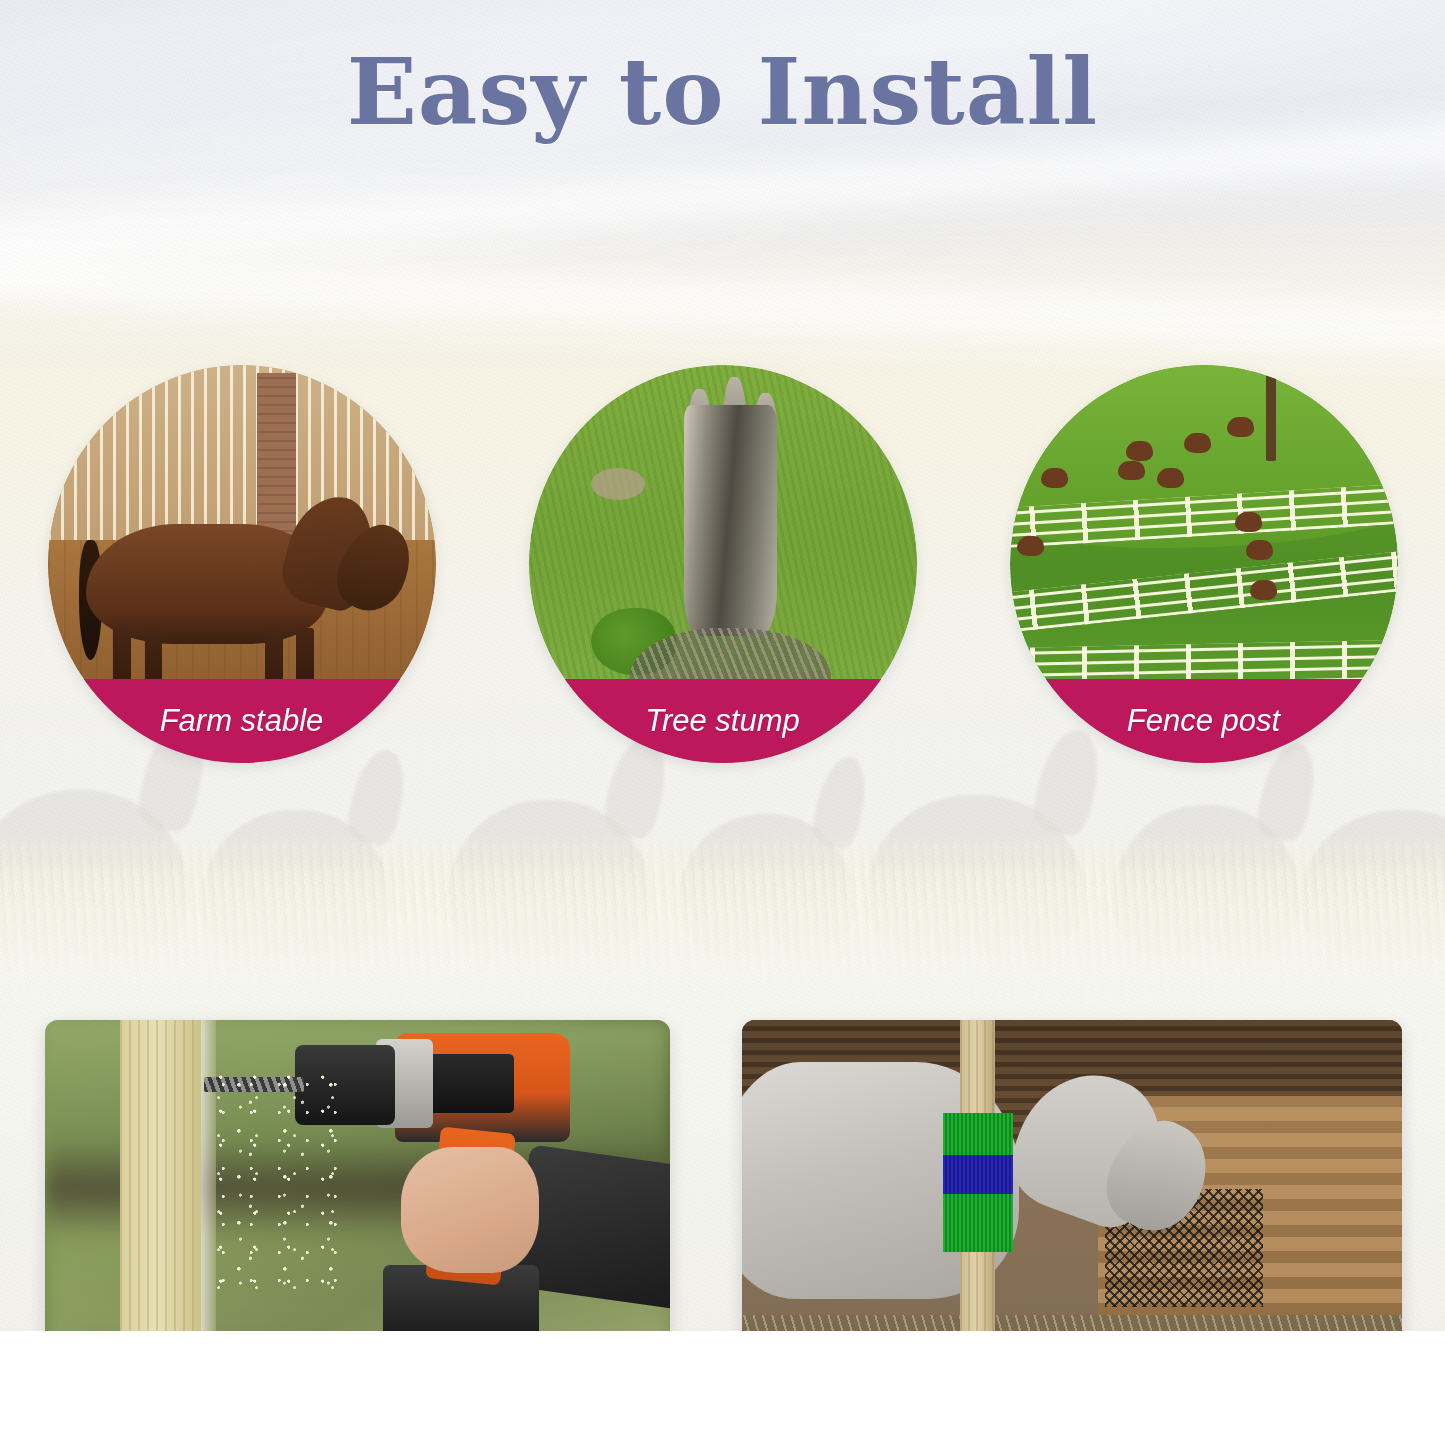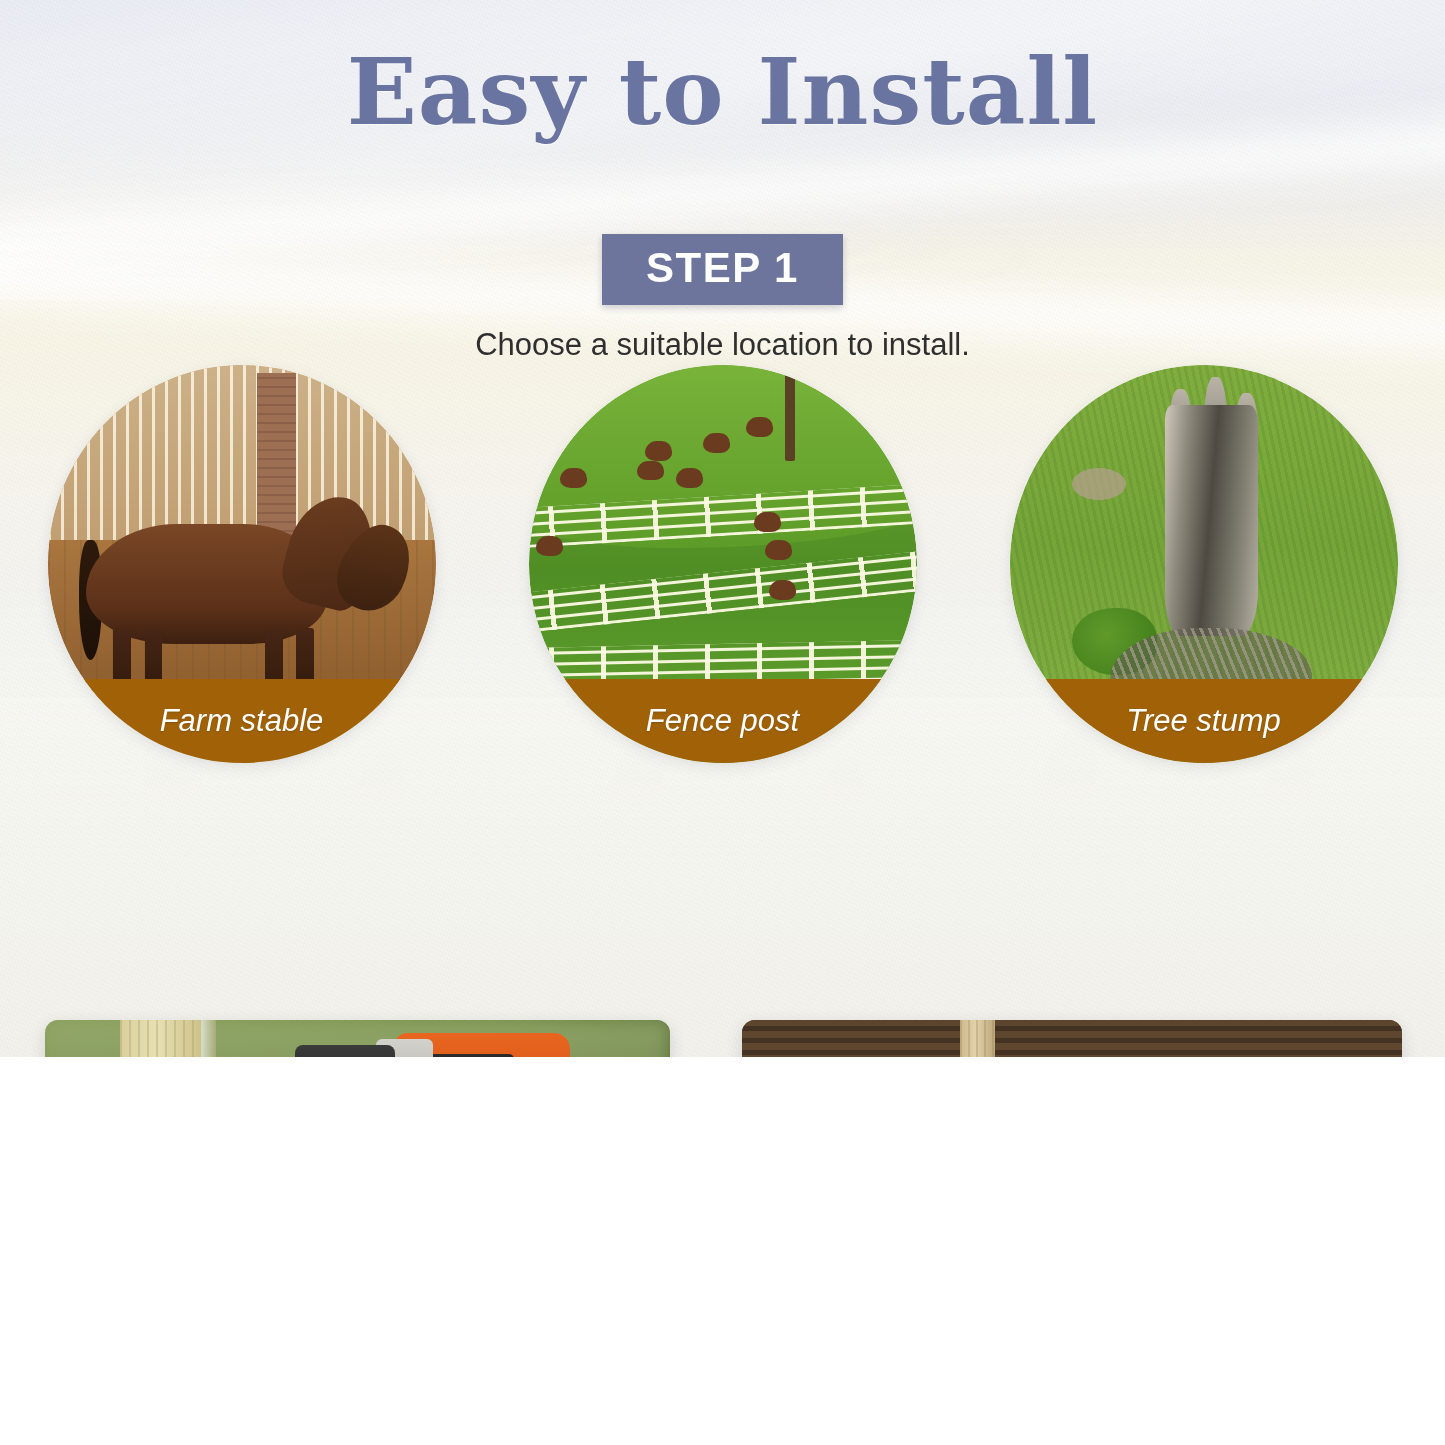--- a/index.html
+++ b/index.html
@@ -8,21 +8,21 @@
     padding: 0;
     background: #ffffff;
   }
   body {
     font-family: "Liberation Sans", sans-serif;
   }
 
   #infographic {
     position: relative;
     width: 1445px;
-    height: 1057px;
+    height: 1331px;
     overflow: hidden;
     background: #f4f3ee;
   }
 
   
   .bg-layer { position: absolute; inset: 0; }
 
   .bg-sky {
     background:
       linear-gradient(180deg,
@@ -213,21 +213,21 @@
   .circle-photo {
     position: absolute;
     inset: 0;
     border-radius: 50%;
     overflow: hidden;
   }
   .circle-label {
     position: absolute;
     left: 0; right: 0; bottom: 0;
     height: 84px;
-    background: #a16207;
+    background: #be185d;
     color: #ffffff;
     font-style: italic;
     font-size: 31px;
     display: flex;
     align-items: center;
     justify-content: center;
     text-shadow: 0 1px 2px rgba(0,0,0,.18);
   }
 
   
@@ -545,24 +545,20 @@
   </div>
 
   <div class="grass-band"></div>
   <div class="bg-bottom-wash"></div>
   <div class="paper-noise"></div>
 
   <div class="content">
 
     <div class="title">Easy to Install</div>
 
-    <div class="step1-head">
-      <div class="step-badge">STEP 1</div>
-      <div class="step-caption">Choose a suitable location to install.</div>
-    </div>
 
     <div class="circle-row">
 
       <div class="circle-card">
         <div class="circle-photo">
           <div class="sc-stable">
             <div class="wall-top"></div>
             <div class="brick"></div>
             <div class="wall-bot"></div>
             <div class="floor"></div>
@@ -570,20 +566,35 @@
             <div class="horse-body"></div>
             <div class="horse-neck"></div>
             <div class="horse-head"></div>
             <div class="leg" style="left:17%; top:66%; height:22%;"></div>
             <div class="leg" style="left:25%; top:66%; height:20%;"></div>
             <div class="leg" style="left:56%; top:66%; height:23%;"></div>
             <div class="leg" style="left:64%; top:66%; height:21%;"></div>
           </div>
         </div>
         <div class="circle-label">Farm stable</div>
+      </div>
+
+      <div class="circle-card">
+        <div class="circle-photo">
+          <div class="sc-stump">
+            <div class="dirt"></div>
+            <div class="prong" style="left:41%;"></div>
+            <div class="prong" style="left:50%; top:3%; height:28%;"></div>
+            <div class="prong" style="left:58%; top:7%;"></div>
+            <div class="trunk"></div>
+            <div class="bush"></div>
+            <div class="roots"></div>
+          </div>
+        </div>
+        <div class="circle-label">Tree stump</div>
       </div>
 
       <div class="circle-card">
         <div class="circle-photo">
           <div class="sc-pasture">
             <div class="hill"></div>
             <div class="tree"></div>
             <div class="graze" style="left:30%; top:19%;"></div>
             <div class="graze" style="left:45%; top:17%;"></div>
             <div class="graze" style="left:56%; top:13%;"></div>
@@ -596,35 +607,20 @@
             <div class="fence f2"></div>
             <div class="graze" style="left:2%;  top:43%;"></div>
             <div class="graze" style="left:62%; top:54%;"></div>
             <div class="fence f3"></div>
             <div class="fence f4"></div>
           </div>
         </div>
         <div class="circle-label">Fence post</div>
       </div>
 
-      <div class="circle-card">
-        <div class="circle-photo">
-          <div class="sc-stump">
-            <div class="dirt"></div>
-            <div class="prong" style="left:41%;"></div>
-            <div class="prong" style="left:50%; top:3%; height:28%;"></div>
-            <div class="prong" style="left:58%; top:7%;"></div>
-            <div class="trunk"></div>
-            <div class="bush"></div>
-            <div class="roots"></div>
-          </div>
-        </div>
-        <div class="circle-label">Tree stump</div>
-      </div>
-
     </div>
 
 
     <div class="step3-head">
     </div>
 
     <div class="photo-card" id="photo-drill">
       <div class="sc-drill">
         <div class="blur-bg"></div>
         <div class="post"></div>

